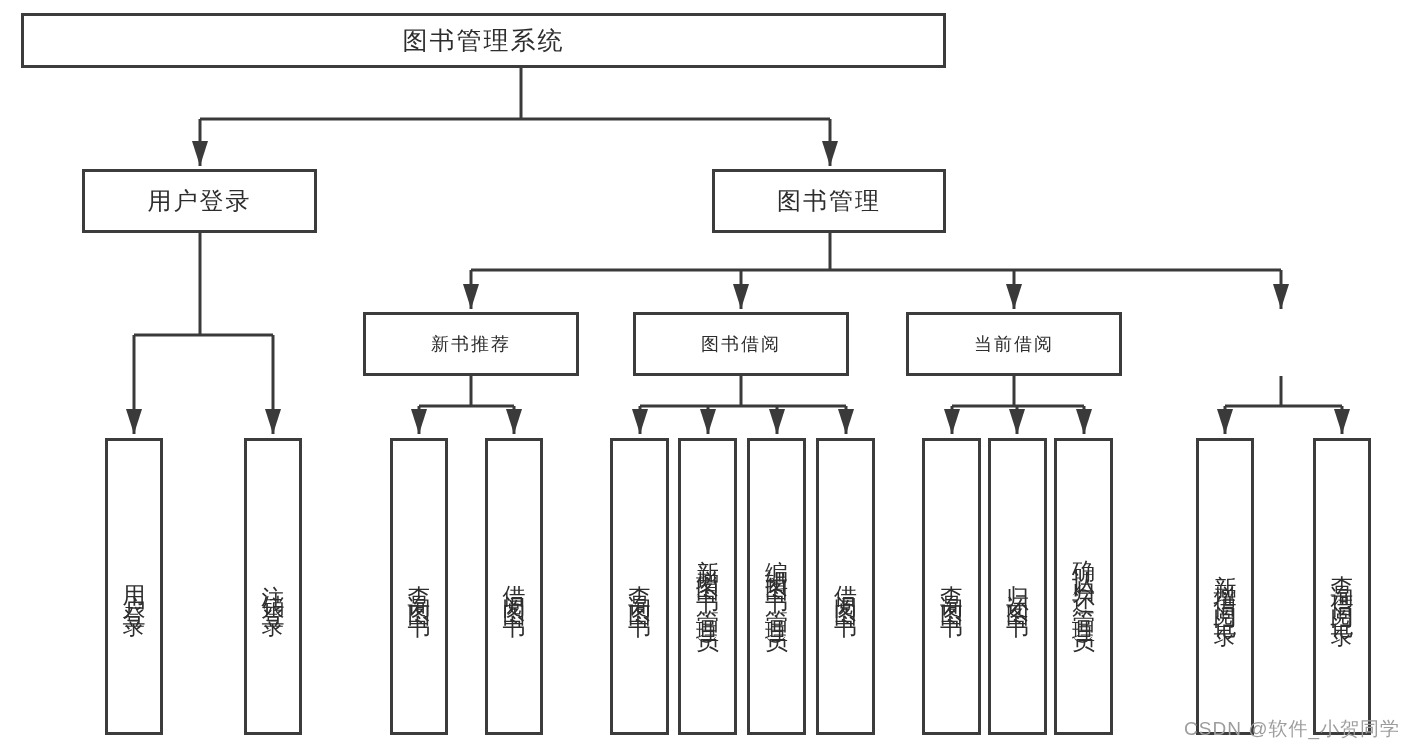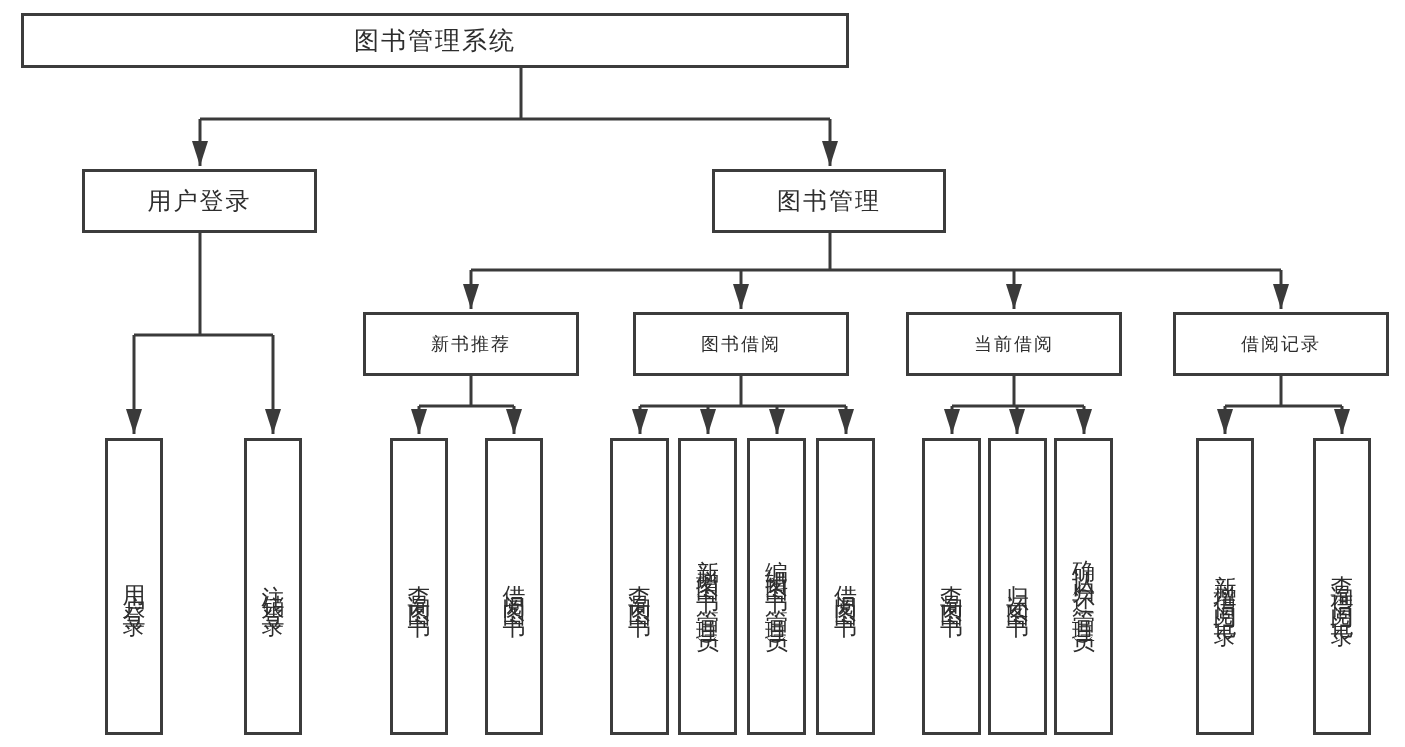--- a/index.html
+++ b/index.html
@@ -92,42 +92,39 @@
       <path d="M1017 406 V434" marker-end="url(#arw)"></path>
       <path d="M1084 406 V434" marker-end="url(#arw)"></path>
 
       <path d="M1281 376 V406"></path>
       <path d="M1225 406 H1342"></path>
       <path d="M1225 406 V434" marker-end="url(#arw)"></path>
       <path d="M1342 406 V434" marker-end="url(#arw)"></path>
     </g>
   </svg>
 
-  <div class="node h root-node" style="left:21px;top:13px;width:828px;height:55px">
+  <div class="node h root-node" style="left:21px;top:13px;width:925px;height:55px">
     <span>图书管理系统</span>
   </div>
 
   <div class="node h lv2" style="left:82px;top:169px;width:235px;height:64px">
     <span>用户登录</span>
   </div>
   <div class="node h lv2" style="left:712px;top:169px;width:234px;height:64px">
     <span>图书管理</span>
   </div>
 
   <div class="node h lv3" style="left:363px;top:312px;width:216px;height:64px">
     <span>新书推荐</span>
   </div>
   <div class="node h lv3" style="left:906px;top:312px;width:216px;height:64px">
     <span>当前借阅</span>
   </div>
   <div class="node h lv3" style="left:633px;top:312px;width:216px;height:64px">
     <span>图书借阅</span>
-  </div>
-  <div class="node h lv3" style="left:1173px;top:312px;width:216px;height:64px">
-    <span>借阅记录</span>
   </div>
 
   <div class="node v" style="left:105px;top:438px;width:58px;height:297px">
     <span>用户登录</span>
   </div>
   <div class="node v" style="left:244px;top:438px;width:58px;height:297px">
     <span>注销登录</span>
   </div>
 
   <div class="node v" style="left:390px;top:438px;width:58px;height:297px">
@@ -160,14 +157,15 @@
     <span>确认归还（管理员）</span>
   </div>
 
   <div class="node v" style="left:1196px;top:438px;width:58px;height:297px">
     <span>新增借阅记录</span>
   </div>
   <div class="node v" style="left:1313px;top:438px;width:58px;height:297px">
     <span>查询借阅记录</span>
   </div>
 
+  <div id="watermark">CSDN @软件_小贺同学</div>
 
 </div>
 
 </body></html>

